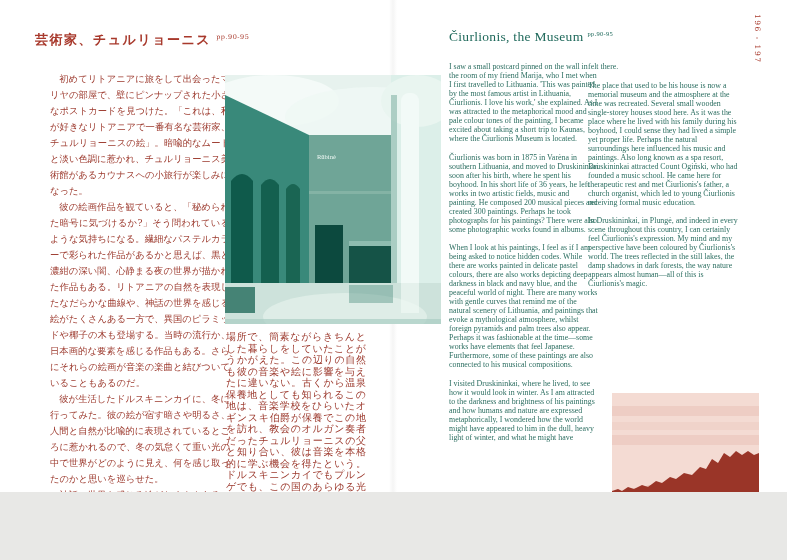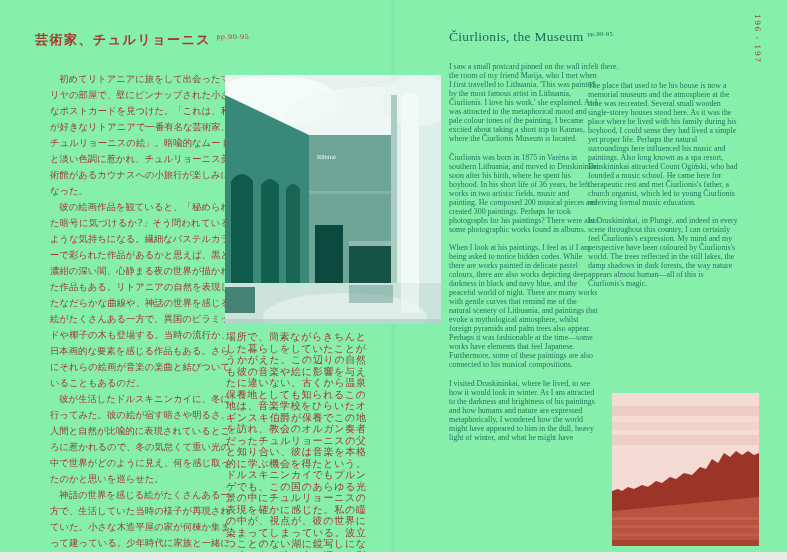--- a/index.html
+++ b/index.html
@@ -1,17 +1,17 @@
 <!DOCTYPE html>
 <html><head>
 <meta charset="utf-8">
 <style>
   html,body{margin:0;padding:0;background:#e8e8e6;}
   .spread{
-    position:relative;width:787px;height:552px;background:#86efac;
+    position:relative;width:787px;height:492px;background:#ffffff;
     overflow:hidden;font-family:"Liberation Serif",serif;
   }
   .gutter{
     position:absolute;left:389px;top:0;width:8px;height:560px;
     background:linear-gradient(to right, rgba(60,60,55,0) 0%, rgba(60,60,55,0.05) 50%, rgba(60,60,55,0) 100%);
   }
   
   .jp-title{
     position:absolute;left:35px;top:31px;margin:0;
     font-size:13px;font-weight:bold;letter-spacing:1.5px;color:#a8392c;

